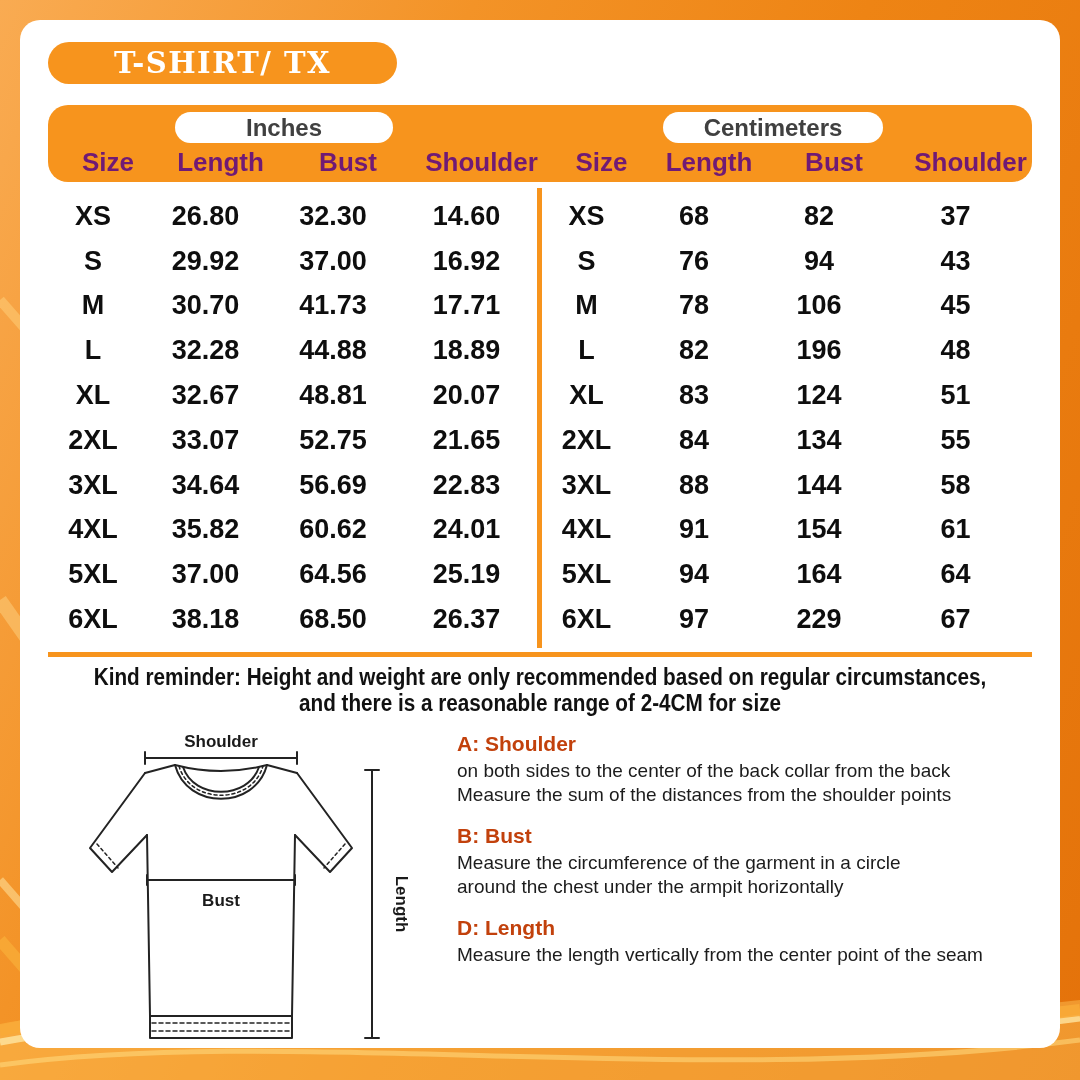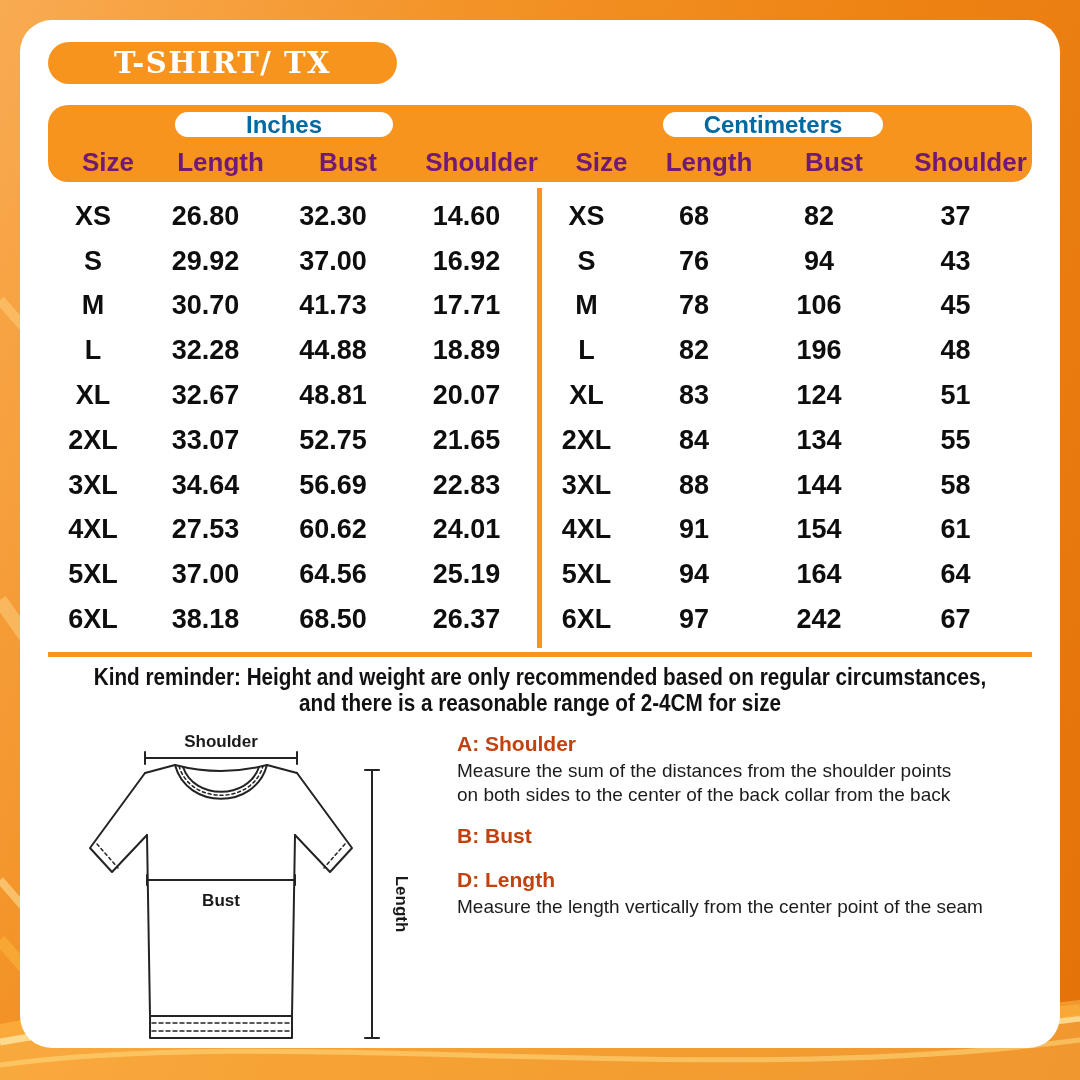--- a/index.html
+++ b/index.html
@@ -10,41 +10,41 @@
     background:linear-gradient(115deg,#f9ab52 0%,#f39327 30%,#ee8414 55%,#e4720a 100%);
     overflow:hidden;
   }
   .bg-deco { position:absolute; z-index:0; }
   .bg-bottom { left:0; bottom:0; width:1080px; height:150px; }
   .bg-left { left:0; top:0; width:70px; height:1080px; }
 
   .card {
     position:absolute; z-index:1;
     left:20px; top:20px; width:1040px; height:1028px;
-    background:#ffffff; border-radius:32px;
+    background:#ffffff; border-radius:20px;
   }
 
   .title-pill {
     position:absolute; left:28px; top:22px; width:349px; height:42px;
     background:#F7941D; border-radius:22px;
     display:flex; align-items:center; justify-content:center;
   }
   .title-pill span {
     font-family:"DejaVu Serif", serif; font-weight:bold;
     font-size:29px; color:#ffffff; letter-spacing:1.5px;
   }
 
   .header-band {
     position:absolute; left:28px; top:85px; width:984px; height:77px;
     background:#F7941D; border-radius:20px;
   }
   .unit-pill {
-    position:absolute; top:7px; height:25px; background:#ffffff; border-radius:16px;
+    position:absolute; top:7px; height:31px; background:#ffffff; border-radius:16px;
     display:flex; align-items:center; justify-content:center;
-    font-weight:bold; font-size:24px; color:#0369a1;
+    font-weight:bold; font-size:24px; color:#404040;
   }
   .unit-inches { left:127px; width:218px; }
   .unit-cm { left:615px; width:220px;text-align:center; }
   .cols { position:absolute; top:42px; display:grid; }
   .cols-left { left:0; width:492px; grid-template-columns:90px 135px 120px 147px; }
   .cols-right { left:496px; width:488px; grid-template-columns:85px 130px 120px 153px; }
   .cols span { text-align:center; font-weight:bold; font-size:26px; color:#701a75;margin-left:30px; }
 
   .tbody { position:absolute; top:174px; display:grid; grid-auto-rows:44.8px; }
   .tbody-inches { left:28px; width:492px; }
@@ -147,21 +147,21 @@
         <span>21.65</span>
       </div>
       <div class="trow">
         <span>3XL</span>
         <span>34.64</span>
         <span>56.69</span>
         <span>22.83</span>
       </div>
       <div class="trow">
         <span>4XL</span>
-        <span>27.53</span>
+        <span>35.82</span>
         <span>60.62</span>
         <span>24.01</span>
       </div>
       <div class="trow">
         <span>5XL</span>
         <span>37.00</span>
         <span>64.56</span>
         <span>25.19</span>
       </div>
       <div class="trow">
@@ -222,21 +222,21 @@
       </div>
       <div class="trow">
         <span>5XL</span>
         <span>94</span>
         <span>164</span>
         <span>64</span>
       </div>
       <div class="trow">
         <span>6XL</span>
         <span>97</span>
-        <span>242</span>
+        <span>229</span>
         <span>67</span>
       </div>
     </div>
 
   <div class="v-divider"></div>
   <div class="h-divider"></div>
 
   <div class="reminder">
     <div>Kind reminder: Height and weight are only recommended based on regular circumstances,</div>
     <div>and there is a reasonable range of 2-4CM for size</div>
@@ -278,25 +278,27 @@
     <g fill="#1a1a1a" font-family="Liberation Sans, sans-serif" font-weight="bold" font-size="17" text-anchor="middle">
       <text x="159" y="27">Shoulder</text>
       <text x="159" y="186">Bust</text>
       <text transform="translate(334,184) rotate(90)">Length</text>
     </g>
   </svg>
 
   <div class="guide">
     <div class="guide-block">
       <div class="guide-heading">A: Shoulder</div>
+      <div class="guide-line">on both sides to the center of the back collar from the back</div>
       <div class="guide-line">Measure the sum of the distances from the shoulder points</div>
-      <div class="guide-line">on both sides to the center of the back collar from the back</div>
     </div>
     <div class="guide-block">
       <div class="guide-heading">B: Bust</div>
+      <div class="guide-line">Measure the circumference of the garment in a circle</div>
+      <div class="guide-line">around the chest under the armpit horizontally</div>
     </div>
     <div class="guide-block">
       <div class="guide-heading">D: Length</div>
       <div class="guide-line">Measure the length vertically from the center point of the seam</div>
     </div>
   </div>
 
 </div>
 
 </body></html>

